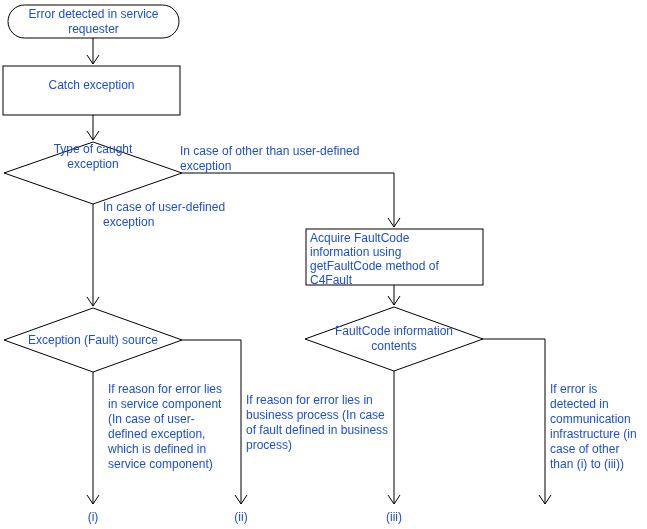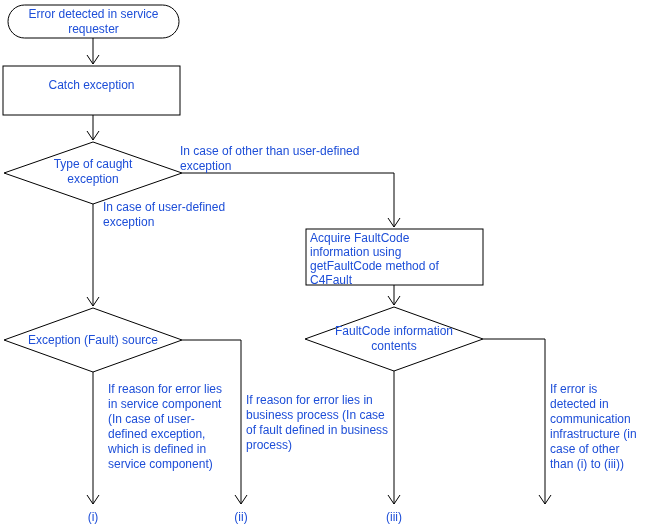--- a/index.html
+++ b/index.html
@@ -66,21 +66,21 @@
     <polyline points="182,340 241,340 241,504" fill="none" stroke="#000000" marker-end="url(#arrowV)"></polyline>
     <line x1="394" y1="371" x2="394" y2="504" stroke="#000000" marker-end="url(#arrowV)"></line>
     <polyline points="483,339 545,339 545,504" fill="none" stroke="#000000" marker-end="url(#arrowV)"></polyline>
   </svg>
 
   <div class="lbl center" style="left:8px; top:5px; width:171px; height:33px;">Error detected in service
 requester</div>
 
   <div class="lbl center" style="left:3px; top:64px; width:177px; height:43px;">Catch exception</div>
 
-  <div class="lbl center" style="left:18px; top:150px; width:150px; height:44px;">Type of caught
+  <div class="lbl center" style="left:18px; top:135px; width:150px; height:44px;">Type of caught
 exception</div>
 
   <div class="lbl node-text-box" style="left:310px; top:231px; width:170px;">Acquire FaultCode
 information using
 getFaultCode method of
 C4Fault</div>
 
   <div class="lbl center" style="left:13px; top:326px; width:160px; height:28px;text-align:right;">Exception (Fault) source</div>
 
   <div class="lbl center" style="left:314px; top:324px; width:160px; height:30px;">FaultCode information

